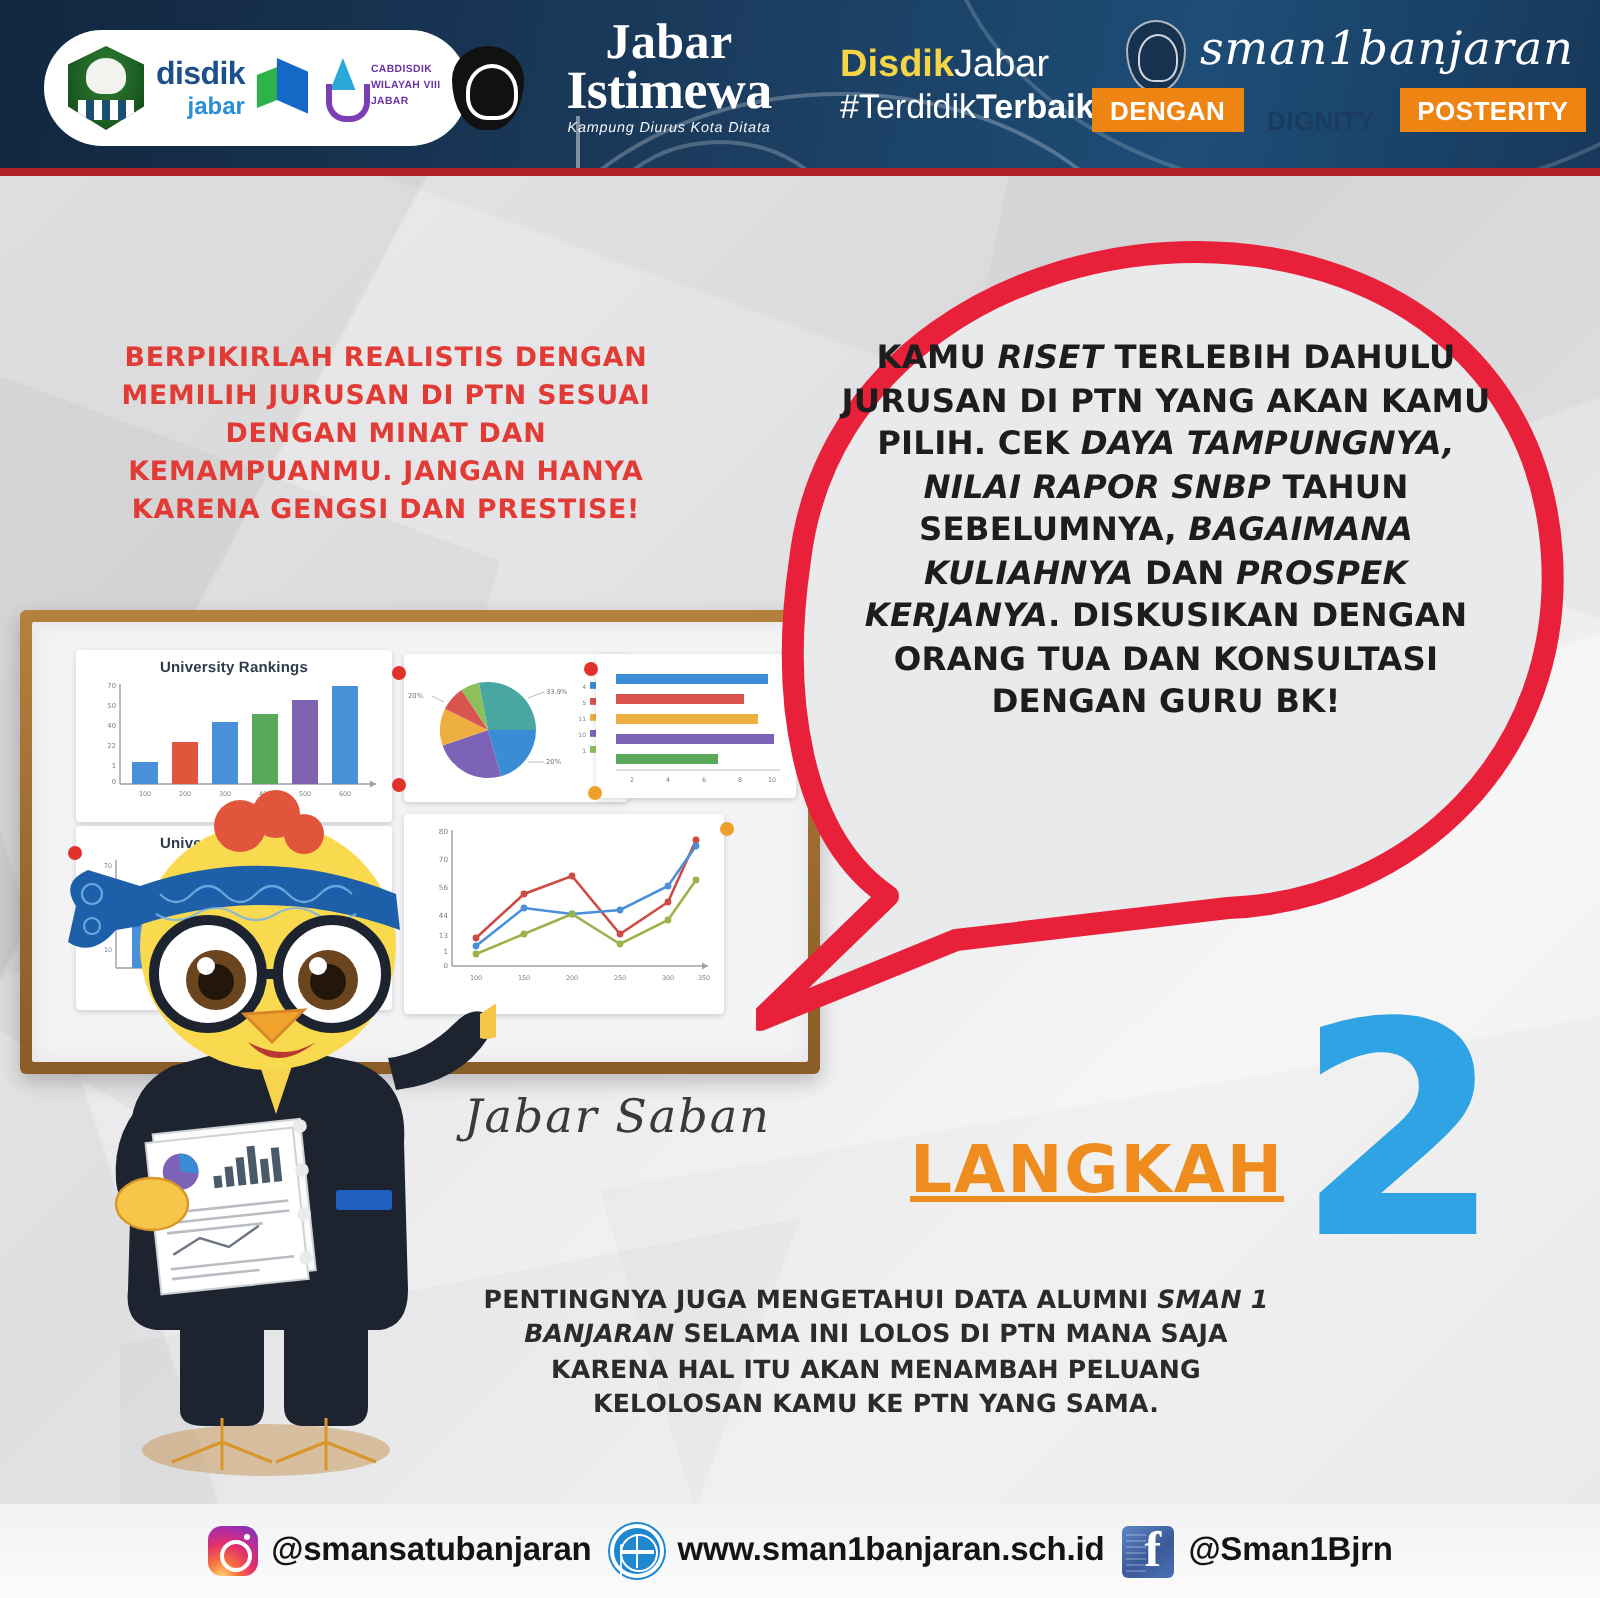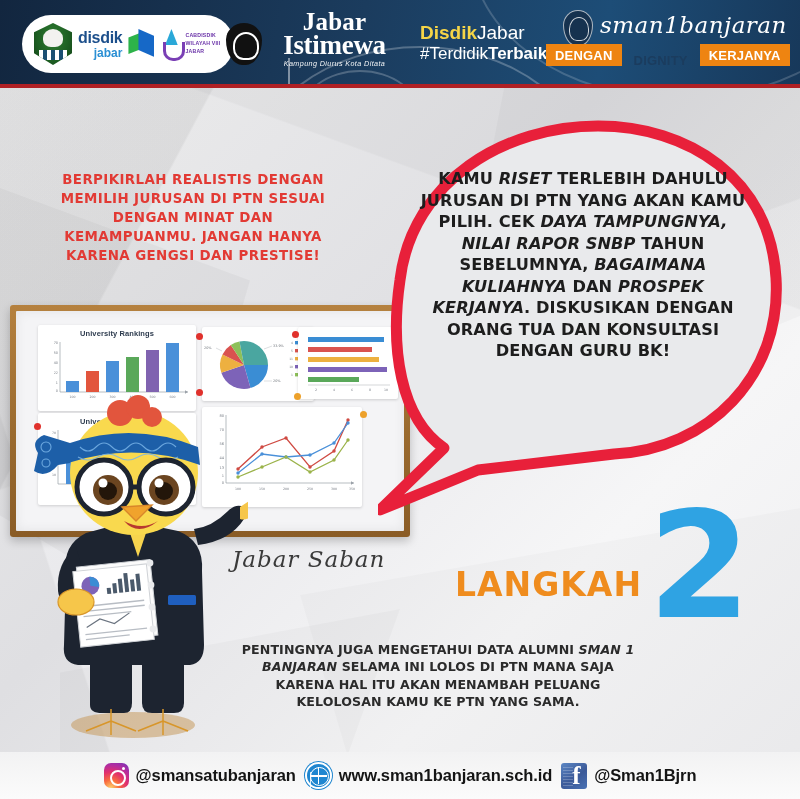--- a/index.html
+++ b/index.html
@@ -192,20 +192,21 @@
     font-size: 16.2px; font-weight:600; line-height:1.33; letter-spacing:.1px;
   }
   .bubble-text i { font-style:italic; font-weight:800; }
 
   
   .langkah {
     position:absolute; left: 455px; top: 565px;
     font-size: 33px; font-weight:700; color:#ef8c1e;
     letter-spacing:1px;
     font-family:"DejaVu Sans", sans-serif;
+    text-decoration:underline;
   }
   .stepnum {
     position:absolute; left: 648px; top: 492px;
     font-size: 148px; font-weight:700; color:#2fa3e3;
     line-height:1; font-family:"DejaVu Sans", sans-serif;
   }
 
   
   .bottom-text {
     position:absolute; left: 238px; top: 641px; width: 400px;
@@ -298,21 +299,21 @@
       <div class="t1"><b>Disdik</b><span>Jabar</span></div>
       <div class="t2"><span>#Terdidik</span><b>Terbaik</b></div>
     </div>
 
     <div class="sman-logo2"></div>
     <div class="sman-script">sman1banjaran</div>
 
     <div class="qdp">
       <div class="q">DENGAN</div>
       <div class="d">DIGNITY</div>
-      <div class="p">KERJANYA</div>
+      <div class="p">POSTERITY</div>
     </div>
     <div class="hdr-rule"></div>
   </div>
 
   <div class="bodybg">
     <div class="facet f1"></div>
     <div class="facet f2"></div>
     <div class="facet f3"></div>
     <div class="facet f4"></div>
   </div>

